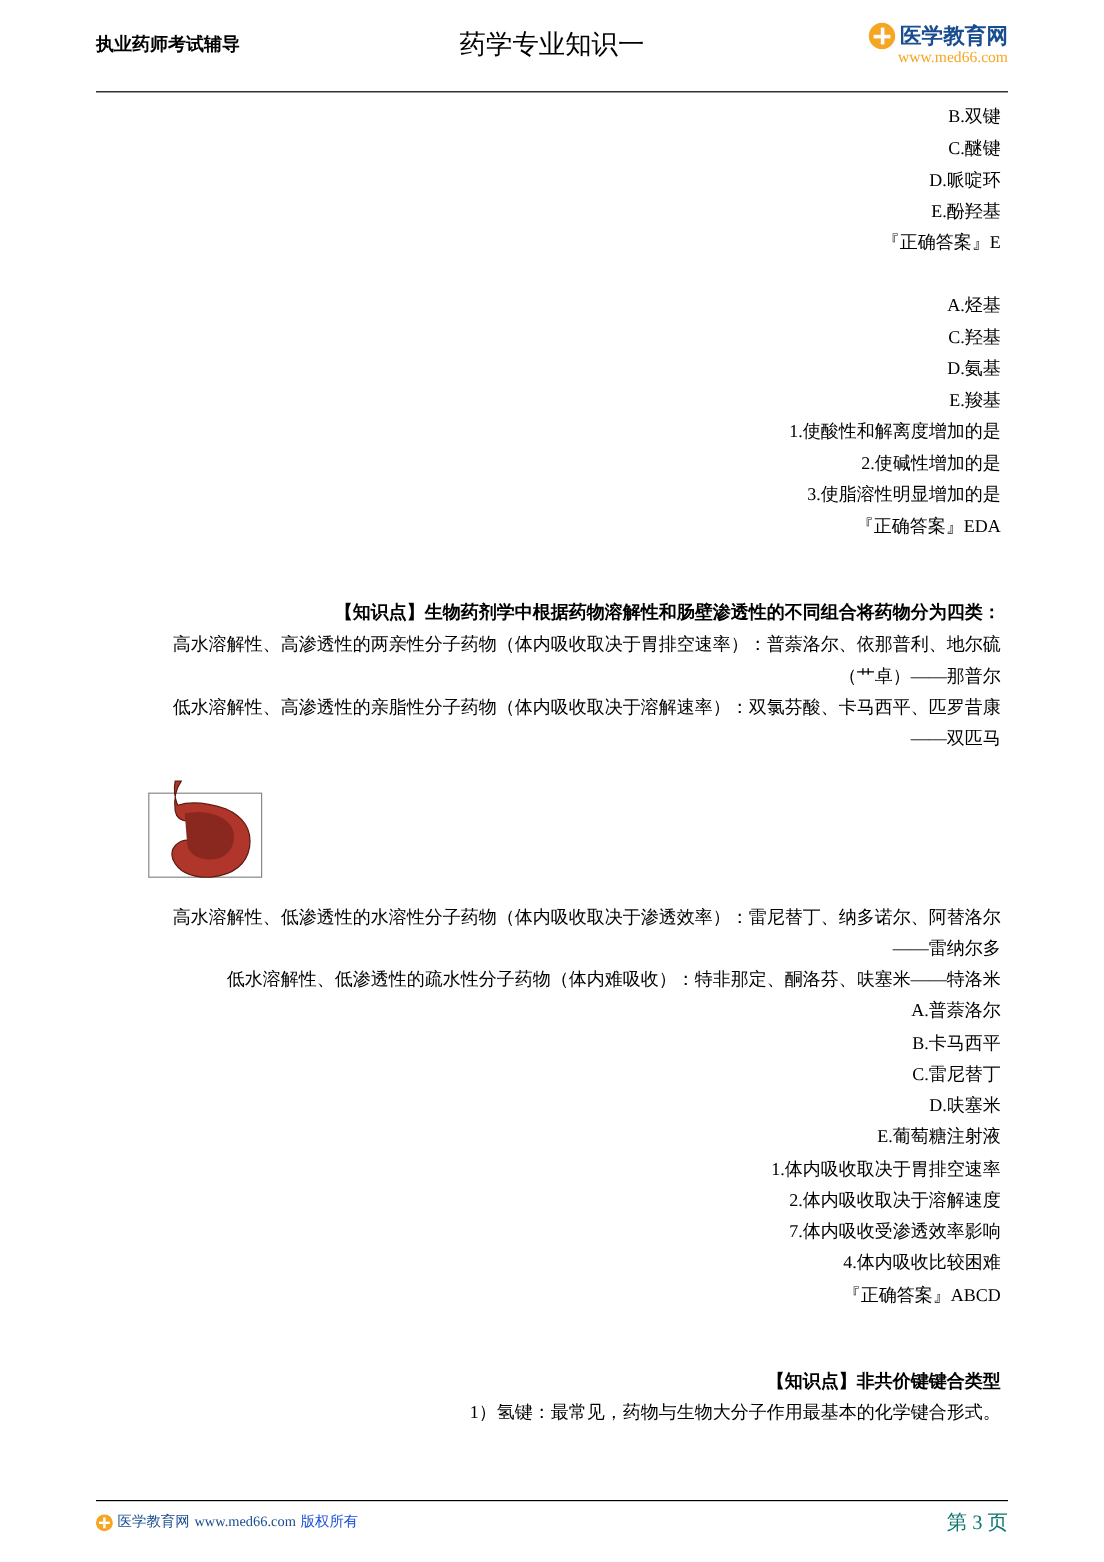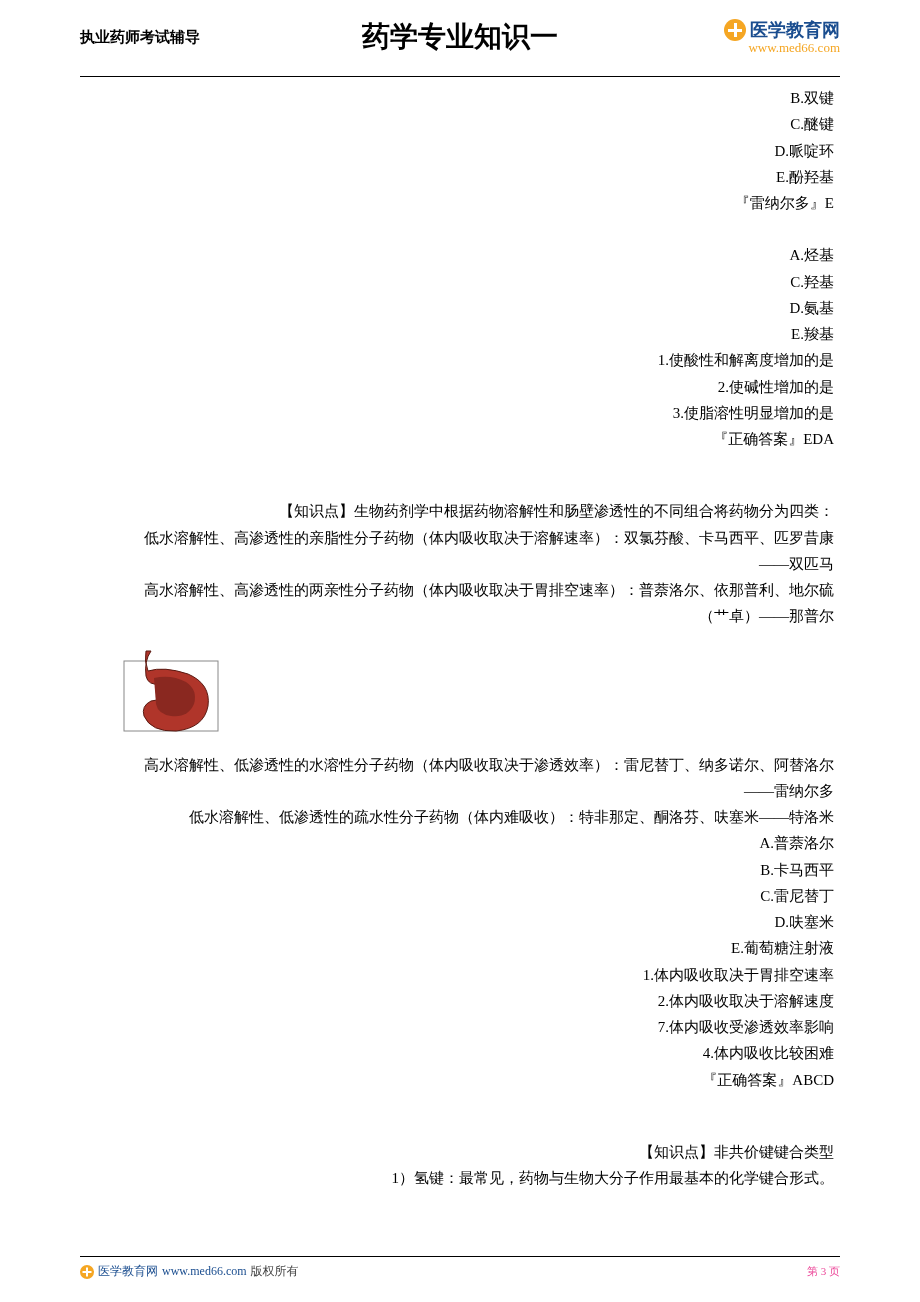--- a/index.html
+++ b/index.html
@@ -22,23 +22,23 @@
       border-bottom: 1.5px solid #000;
       padding-bottom: 20px;
       margin-bottom: 8px;
     }
     .header-left {
       font-weight: bold;
       font-size: 15px;
       font-family: "SimHei", "黑体", sans-serif;
     }
     .header-center {
-      font-size: 28px;
+      font-size: 22px;
       font-family: "KaiTi", "楷体", serif;
-      font-weight: bold;
+      font-weight: normal;
       position: absolute;
       left: 50%;
       transform: translateX(-50%);
     }
     .header-right {
       text-align: right;
     }
     .logo-brand {
       display: flex;
       align-items: center;
@@ -74,21 +74,21 @@
     }
     .content {
       padding: 0 6px;
       line-height: 1.75;
       text-align: right;
     }
     .line { text-indent: 2em; }
     .para { text-indent: 2em; margin: 0; }
     .spacer { height: 26px; }
     .spacer-sm { height: 20px; }
-    .kp-title { text-indent: 2em; font-weight: normal; font-family: "SimHei", "黑体", sans-serif; }
+    .kp-title { text-indent: 2em; font-weight: bold; font-family: "SimHei", "黑体", sans-serif; }
     .stomach-img {
       width: 110px;
       height: 110px;
       margin: 6px 0 6px 2em;
       position: relative;
       background: #fff;
     }
     .stomach-img svg { width: 100%; height: 100%; }
     .footer {
       position: absolute;
@@ -117,24 +117,24 @@
       content: '';
       position: absolute;
       background: #fff;
       top: 50%; left: 50%;
       transform: translate(-50%, -50%);
     }
     .footer-icon::before { width: 9px; height: 2px; }
     .footer-icon::after { width: 2px; height: 9px; }
     .footer-brand { color: #1a4d8f; font-family: "Microsoft YaHei", sans-serif; }
     .footer-url { color: #1a4d8f; }
-    .footer-copy { color: #404040; }
+    .footer-copy { color: #1d4ed8; }
     .footer-right {
-      font-size: 11px;
-      color: #ec4899;
+      font-size: 17px;
+      color: #0f766e;
     }
   </style>
 </head>
 <body>
 
 <div class="page">
   <div class="header">
     <div class="header-left">执业药师考试辅导</div>
     <div class="header-center">药学专业知识一</div>
     <div class="header-right">
@@ -145,39 +145,39 @@
       <div class="brand-url">www.med66.com</div>
     </div>
   </div>
 
   <div class="content">
 
     <div class="line">B.双键</div>
     <div class="line">C.醚键</div>
     <div class="line">D.哌啶环</div>
     <div class="line">E.酚羟基</div>
-    <div class="line">『雷纳尔多』E</div>
+    <div class="line">『正确答案』E</div>
 
     <div class="spacer"></div>
 
     <div class="line">A.烃基</div>
     <div class="line">C.羟基</div>
     <div class="line">D.氨基</div>
     <div class="line">E.羧基</div>
     <div class="line">1.使酸性和解离度增加的是</div>
     <div class="line">2.使碱性增加的是</div>
     <div class="line">3.使脂溶性明显增加的是</div>
     <div class="line">『正确答案』EDA</div>
 
     <div class="spacer"></div>
     <div class="spacer-sm"></div>
 
     <div class="kp-title">【知识点】生物药剂学中根据药物溶解性和肠壁渗透性的不同组合将药物分为四类：</div>
+    <p class="para">高水溶解性、高渗透性的两亲性分子药物（体内吸收取决于胃排空速率）：普萘洛尔、依那普利、地尔硫（艹卓）——那普尔</p>
     <p class="para">低水溶解性、高渗透性的亲脂性分子药物（体内吸收取决于溶解速率）：双氯芬酸、卡马西平、匹罗昔康——双匹马</p>
-    <p class="para">高水溶解性、高渗透性的两亲性分子药物（体内吸收取决于胃排空速率）：普萘洛尔、依那普利、地尔硫（艹卓）——那普尔</p>
 
     <div class="stomach-img">
       <svg viewBox="0 0 110 110">
         <rect x="8" y="25" width="94" height="70" fill="none" stroke="#888" stroke-width="1"></rect>
         <path d="M 30 15 Q 28 25 32 35 Q 48 30 72 38 Q 95 48 92 70 Q 88 92 60 95 Q 35 96 28 80 Q 25 70 35 65 Q 45 62 55 70 Q 62 78 72 72 Q 80 66 74 55 Q 65 45 45 48 Q 32 50 30 40 Q 28 25 35 15 Z" fill="#b0352a" stroke="#5a1a12" stroke-width="1"></path>
         <path d="M 38 42 Q 55 38 70 46 Q 82 54 78 68 Q 72 82 55 80 Q 42 78 40 68" fill="#8a2820"></path>
       </svg>
     </div>
 
     <p class="para">高水溶解性、低渗透性的水溶性分子药物（体内吸收取决于渗透效率）：雷尼替丁、纳多诺尔、阿替洛尔——雷纳尔多</p>

